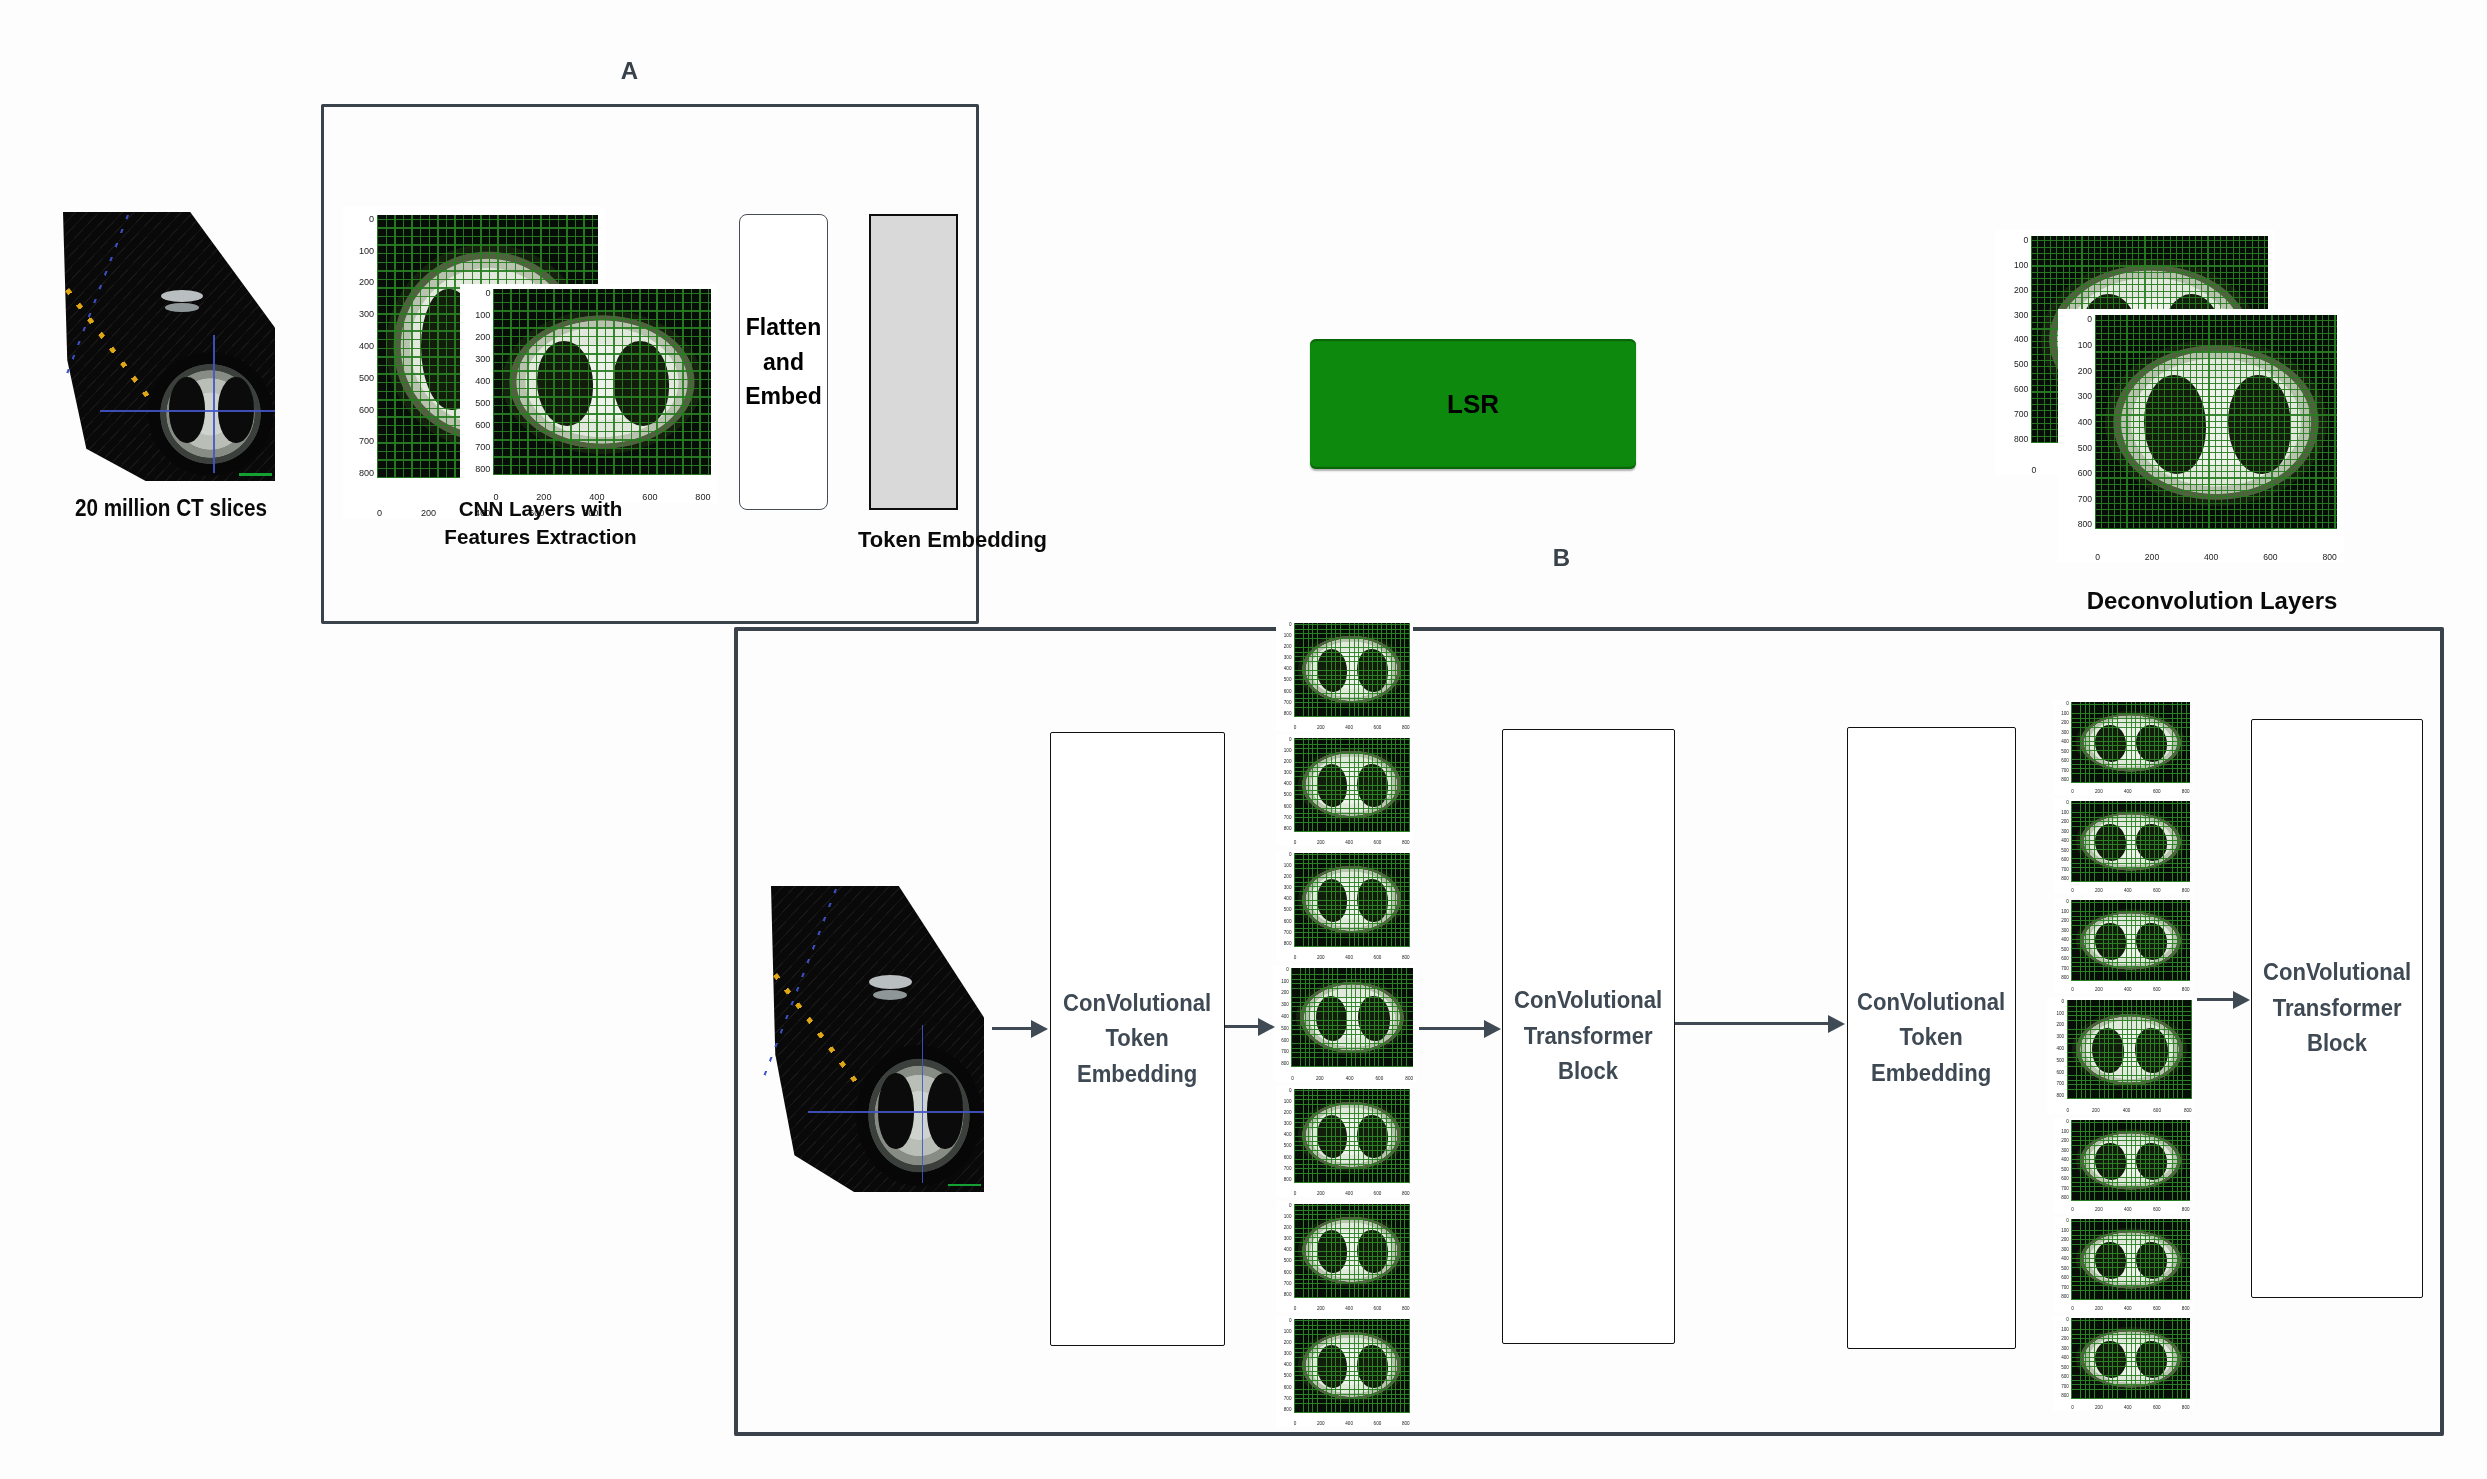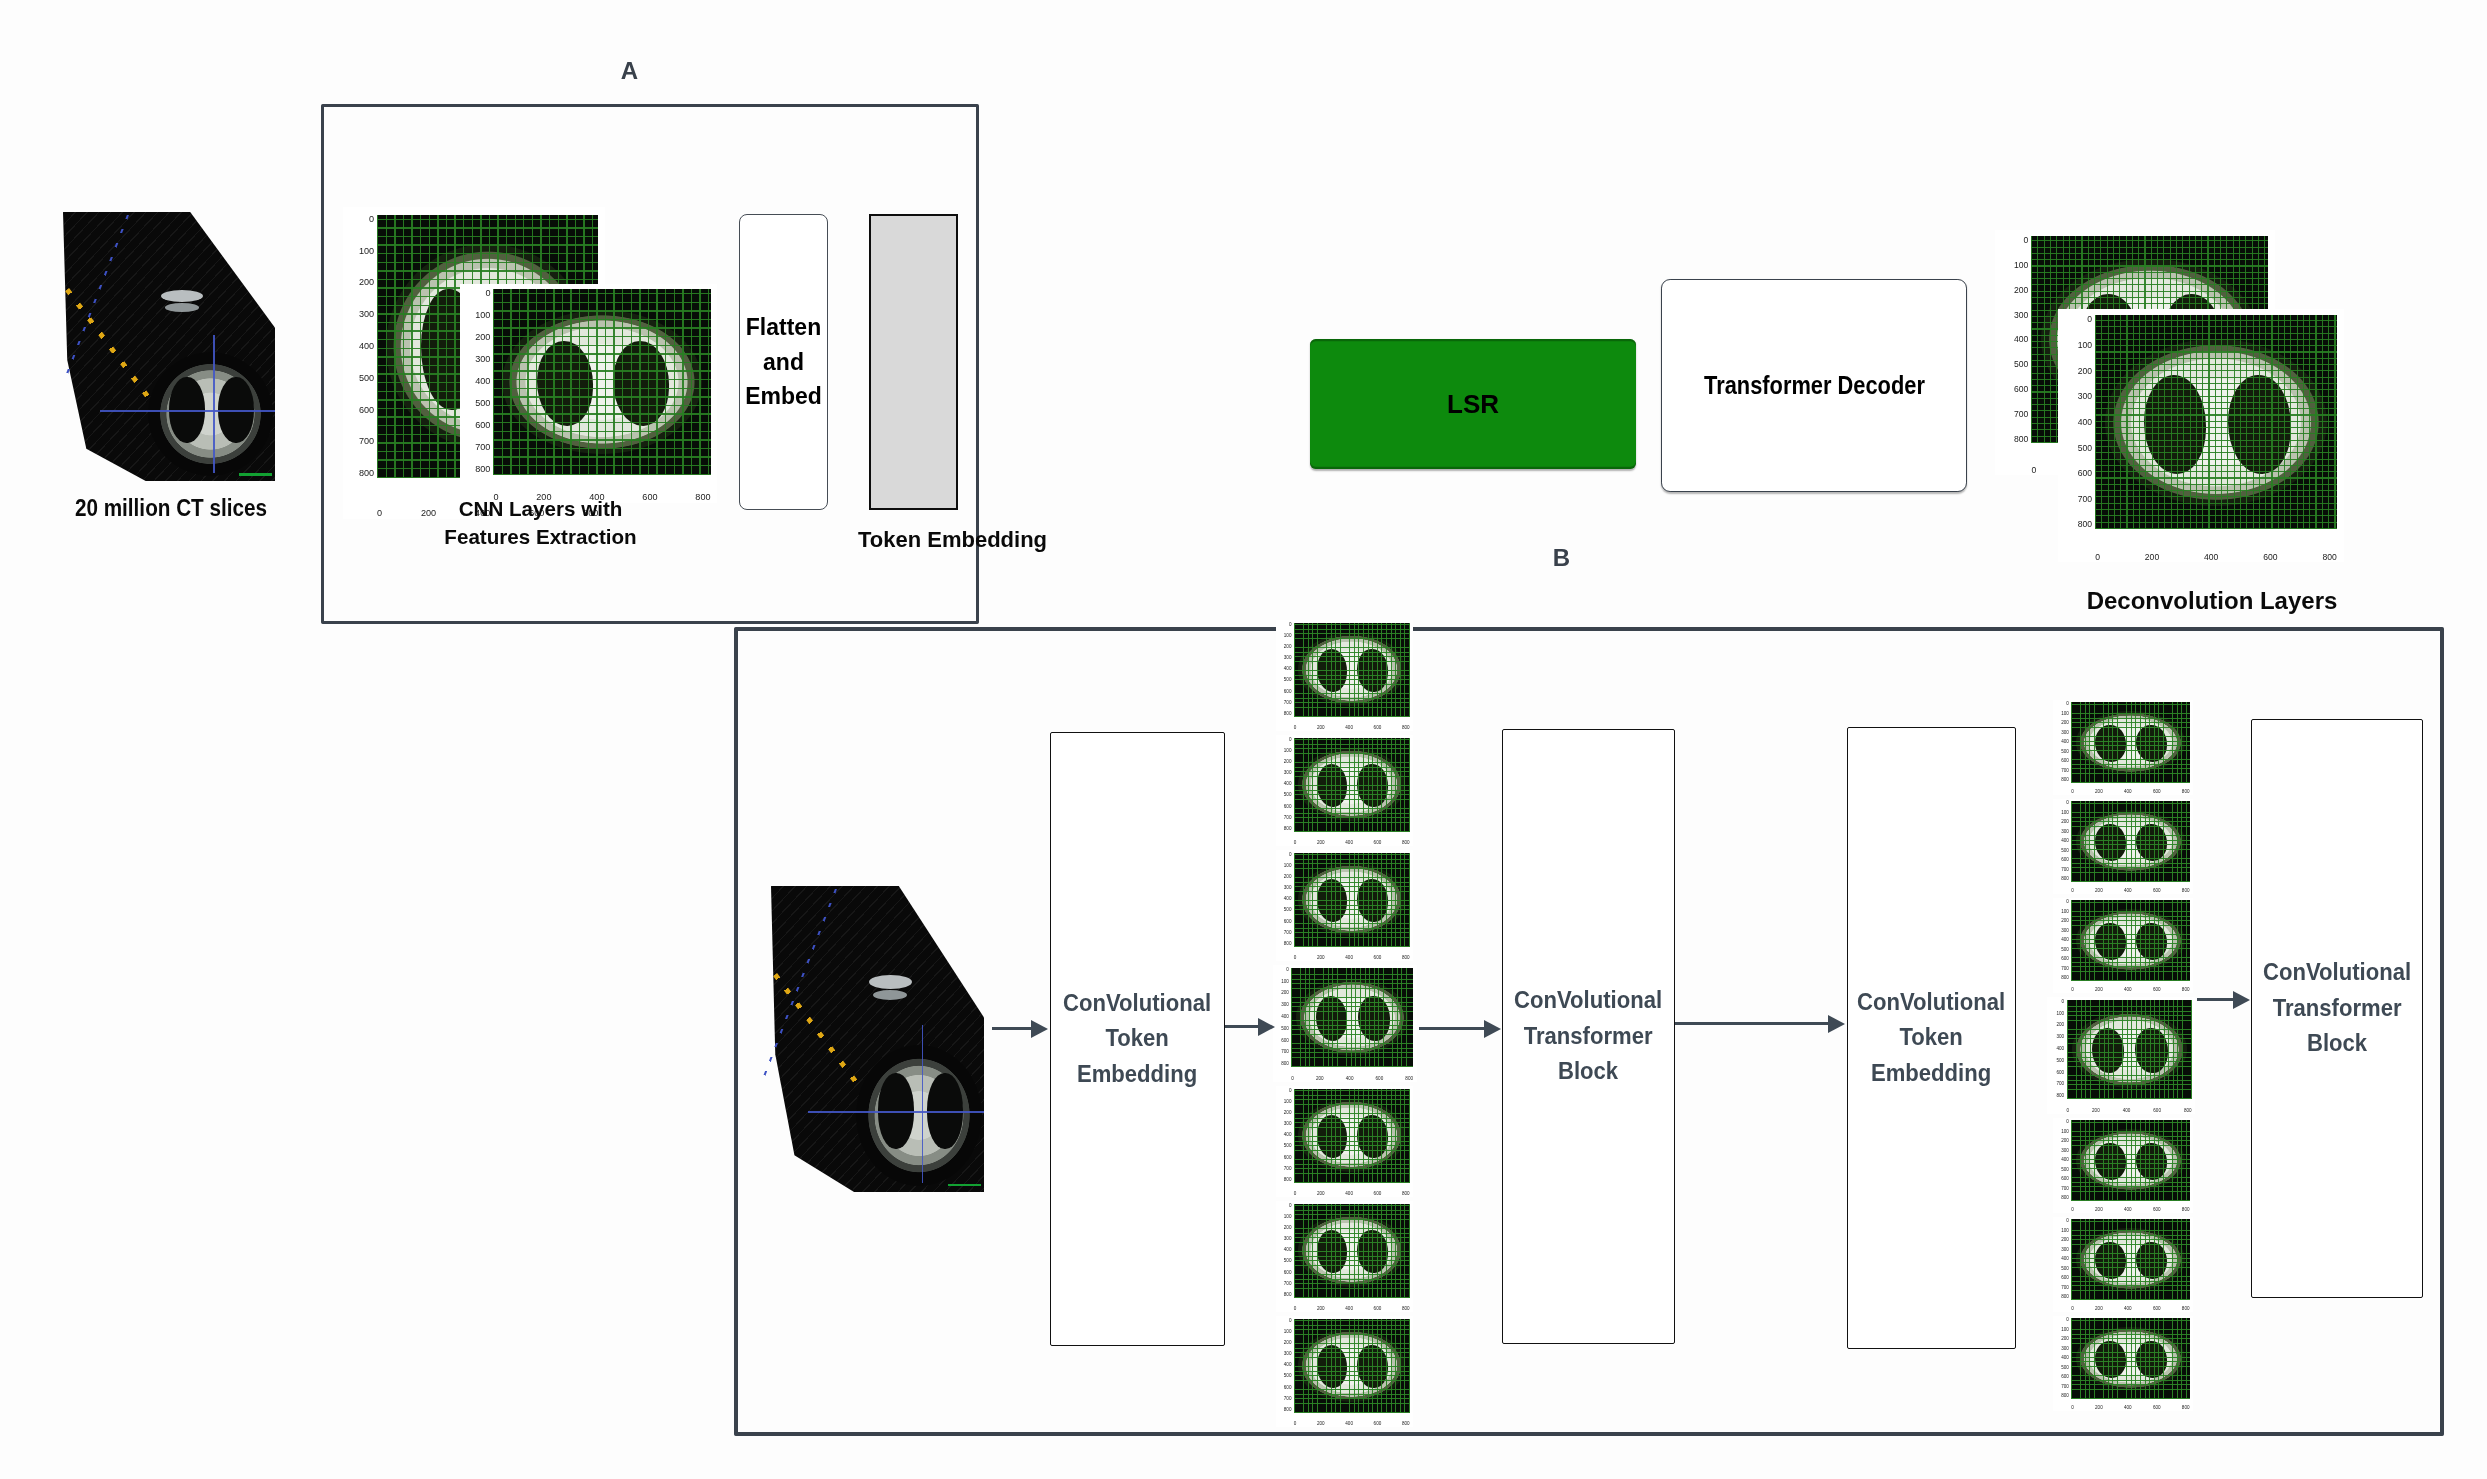--- a/index.html
+++ b/index.html
@@ -174,23 +174,20 @@
       <span class="bl">and</span>
       <span class="bl">Embed</span>
     </div>
   </div>
   <div class="node graybar" style="left:869px;top:214px;width:89px;height:296px;"></div>
   <div class="caption" style="left:838px;top:525px;width:229px;font-size:22px;">Token Embedding</div>
 
   <div class="node lsr" style="left:1310px;top:319px;width:326px;height:130px;margin-top:20px;">
     <span>LSR</span>
   </div>
-  <div class="node abox" style="left:1661px;top:279px;width:306px;height:213px;">
-    <span class="lbl">Transformer Decoder</span>
-  </div>
 
   <div class="ctfig absfig fig-md" style="left:1995px;top:230px;width:280px;height:245px;">
     <div class="yt">
         <span>0</span>
         <span>100</span>
         <span>200</span>
         <span>300</span>
         <span>400</span>
         <span>500</span>
         <span>600</span>

